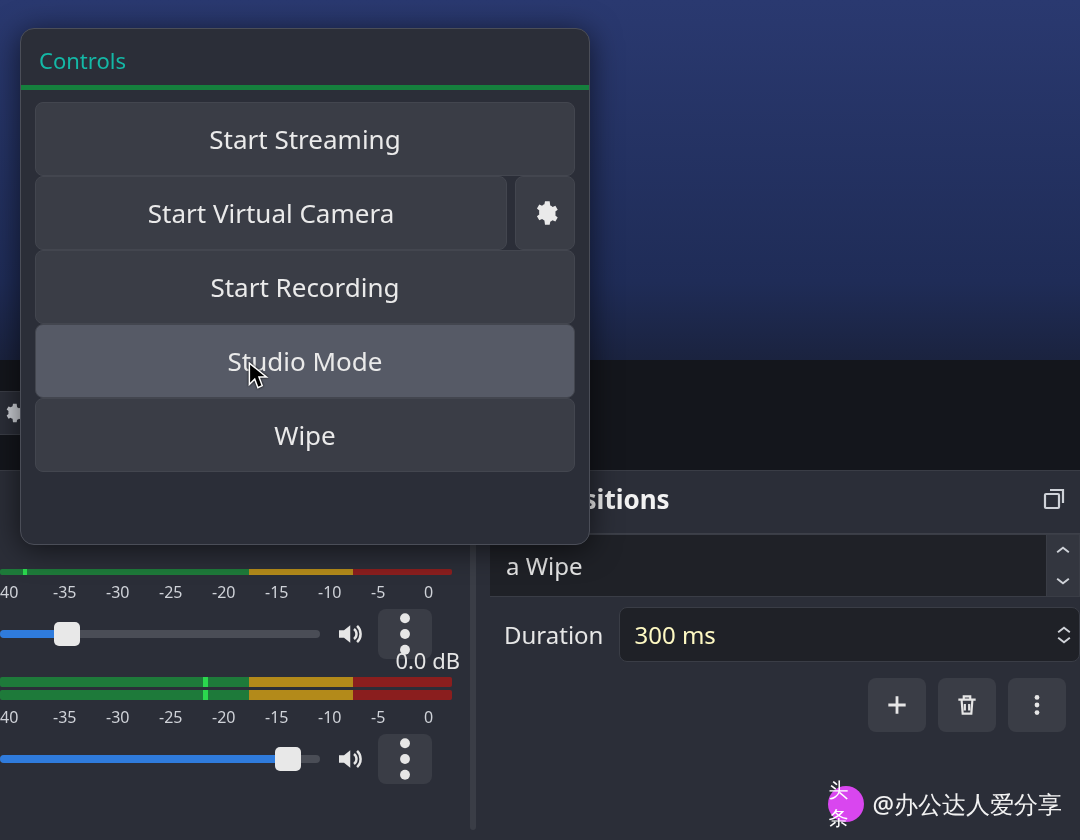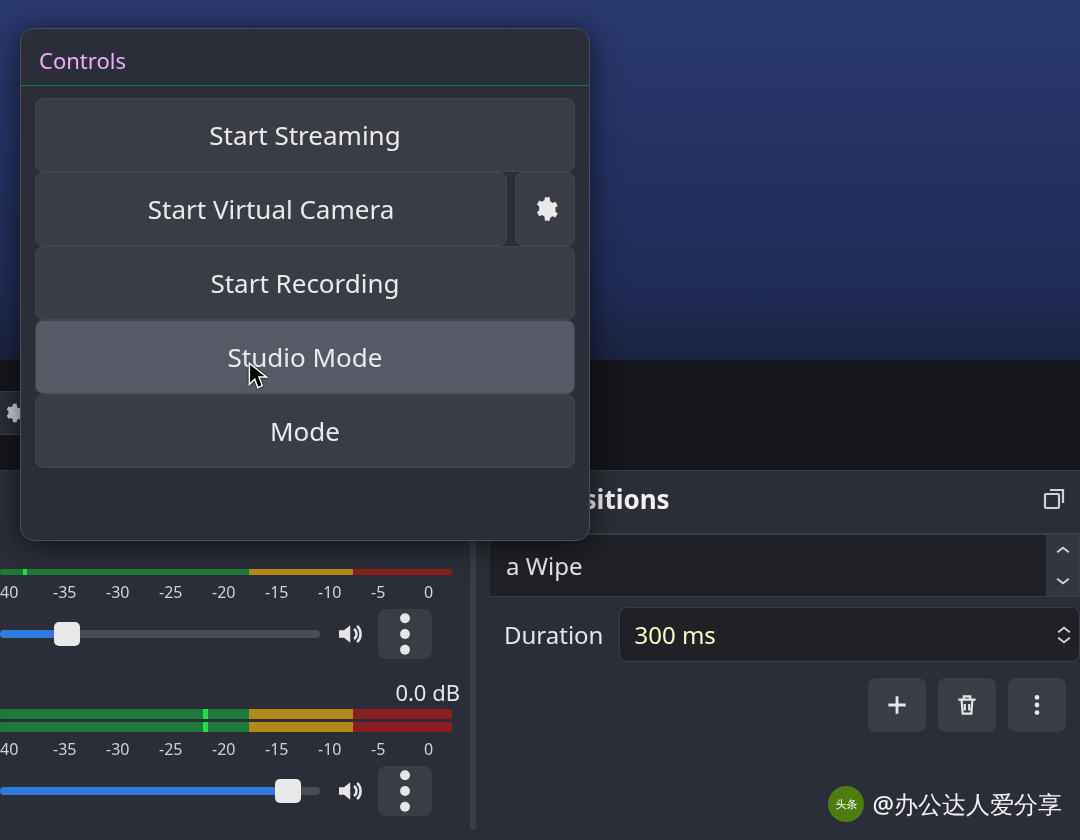--- a/index.html
+++ b/index.html
@@ -95,41 +95,41 @@
     width: 54px; height: 50px; background: #3a3d46; border-radius: 8px; display: flex; align-items: center; justify-content: center;
   }
   .db-readout { position: absolute; right: 30px; top: -32px; font-size: 22px; color: #e6e6e6; }
 
   
   .controls-panel {
     position: absolute; left: 20px; top: 28px; width: 570px; background: #2b2e38;
     border: 1px solid #4b4e58; border-radius: 14px; box-shadow: 0 4px 30px rgba(0,0,0,.6);
     padding-bottom: 60px;
   }
-  .controls-header { padding: 16px 18px 10px 18px; font-size: 22px; color: #f0abfc; border-bottom: 1px solid #15803d; }
+  .controls-header { padding: 16px 18px 10px 18px; font-size: 22px; color: #14b8a6; border-bottom: 5px solid #15803d; }
   .controls-body { padding: 12px 14px; display: flex; flex-direction: column; }
   .ctrl-row { display: flex; gap: 8px; }
   .ctrl-btn {
     flex: 1; background: #3a3d46; border-radius: 8px; text-align: center; padding: 18px 10px;
     font-size: 26px; color: #eaeaea; border: 1px solid #43464f;
   }
   .ctrl-btn.hover { background: #565a66; }
   .ctrl-gear {
     width: 60px; background: #3a3d46; border-radius: 8px; display: flex; align-items: center; justify-content: center;
     color: #eaeaea; border: 1px solid #43464f;
   }
   .ctrl-gear svg { width: 28px; height: 28px; }
 
   
   .cursor { position: absolute; left: 247px; top: 362px; pointer-events: none; }
   .cursor svg { width: 24px; height: 30px; filter: drop-shadow(0 0 1px #000); }
 
   
   .watermark { position: absolute; right: 18px; bottom: 18px; font-size: 24px; color: #f2f2f2; display: flex; align-items: center; gap: 8px; font-weight: 500;}
-  .watermark .logo { width: 36px; height: 36px; border-radius: 50%; background: #4d7c0f; display: flex; align-items: center; justify-content: center; font-size: 11px; color: #fff; }
+  .watermark .logo { width: 36px; height: 36px; border-radius: 50%; background: #d946ef; display: flex; align-items: center; justify-content: center; font-size: 20px; color: #fff; }
 
   
   .vsep { position: absolute; left: 470px; top: 540px; bottom: 10px; width: 6px; background: #3a3d46; border-radius: 3px; }
 
   
   svg { display: block; }
 </style>
 </head>
 <body>
 
@@ -243,21 +243,21 @@
       <div class="kebab-btn">
         <svg viewBox="0 0 24 24" fill="#e6e6e6">
             <circle cx="12" cy="5" r="2.2"></circle>
             <circle cx="12" cy="12" r="2.2"></circle>
             <circle cx="12" cy="19" r="2.2"></circle>
           </svg>
       </div>
     </div>
   </div>
 
-  <div class="meter-block" style="margin-top:50px;">
+  <div class="meter-block" style="margin-top:18px;">
     <div class="db-readout">0.0 dB</div>
     <div class="meter-bar"></div>
     <div class="meter-bar" style="margin-top:3px;"></div>
     <div class="db-scale">
       <span>40</span>
         <span>-35</span>
         <span>-30</span>
         <span>-25</span>
         <span>-20</span>
         <span>-15</span>
@@ -303,21 +303,21 @@
           </svg>
       </div>
     </div>
     <div class="ctrl-row">
         <div class="ctrl-btn">Start Recording</div>
       </div>
     <div class="ctrl-row">
         <div class="ctrl-btn hover">Studio Mode</div>
       </div>
     <div class="ctrl-row">
-        <div class="ctrl-btn">Mode</div>
+        <div class="ctrl-btn">Wipe</div>
       </div>
   </div>
 </div>
 
 <div class="cursor">
   <svg viewBox="0 0 20 28">
       <path d="M1 1l0 20 5-5 3 8 4-2-3-8 7 0z" fill="#000" stroke="#fff" stroke-width="1.4"></path>
     </svg>
 </div>
 

